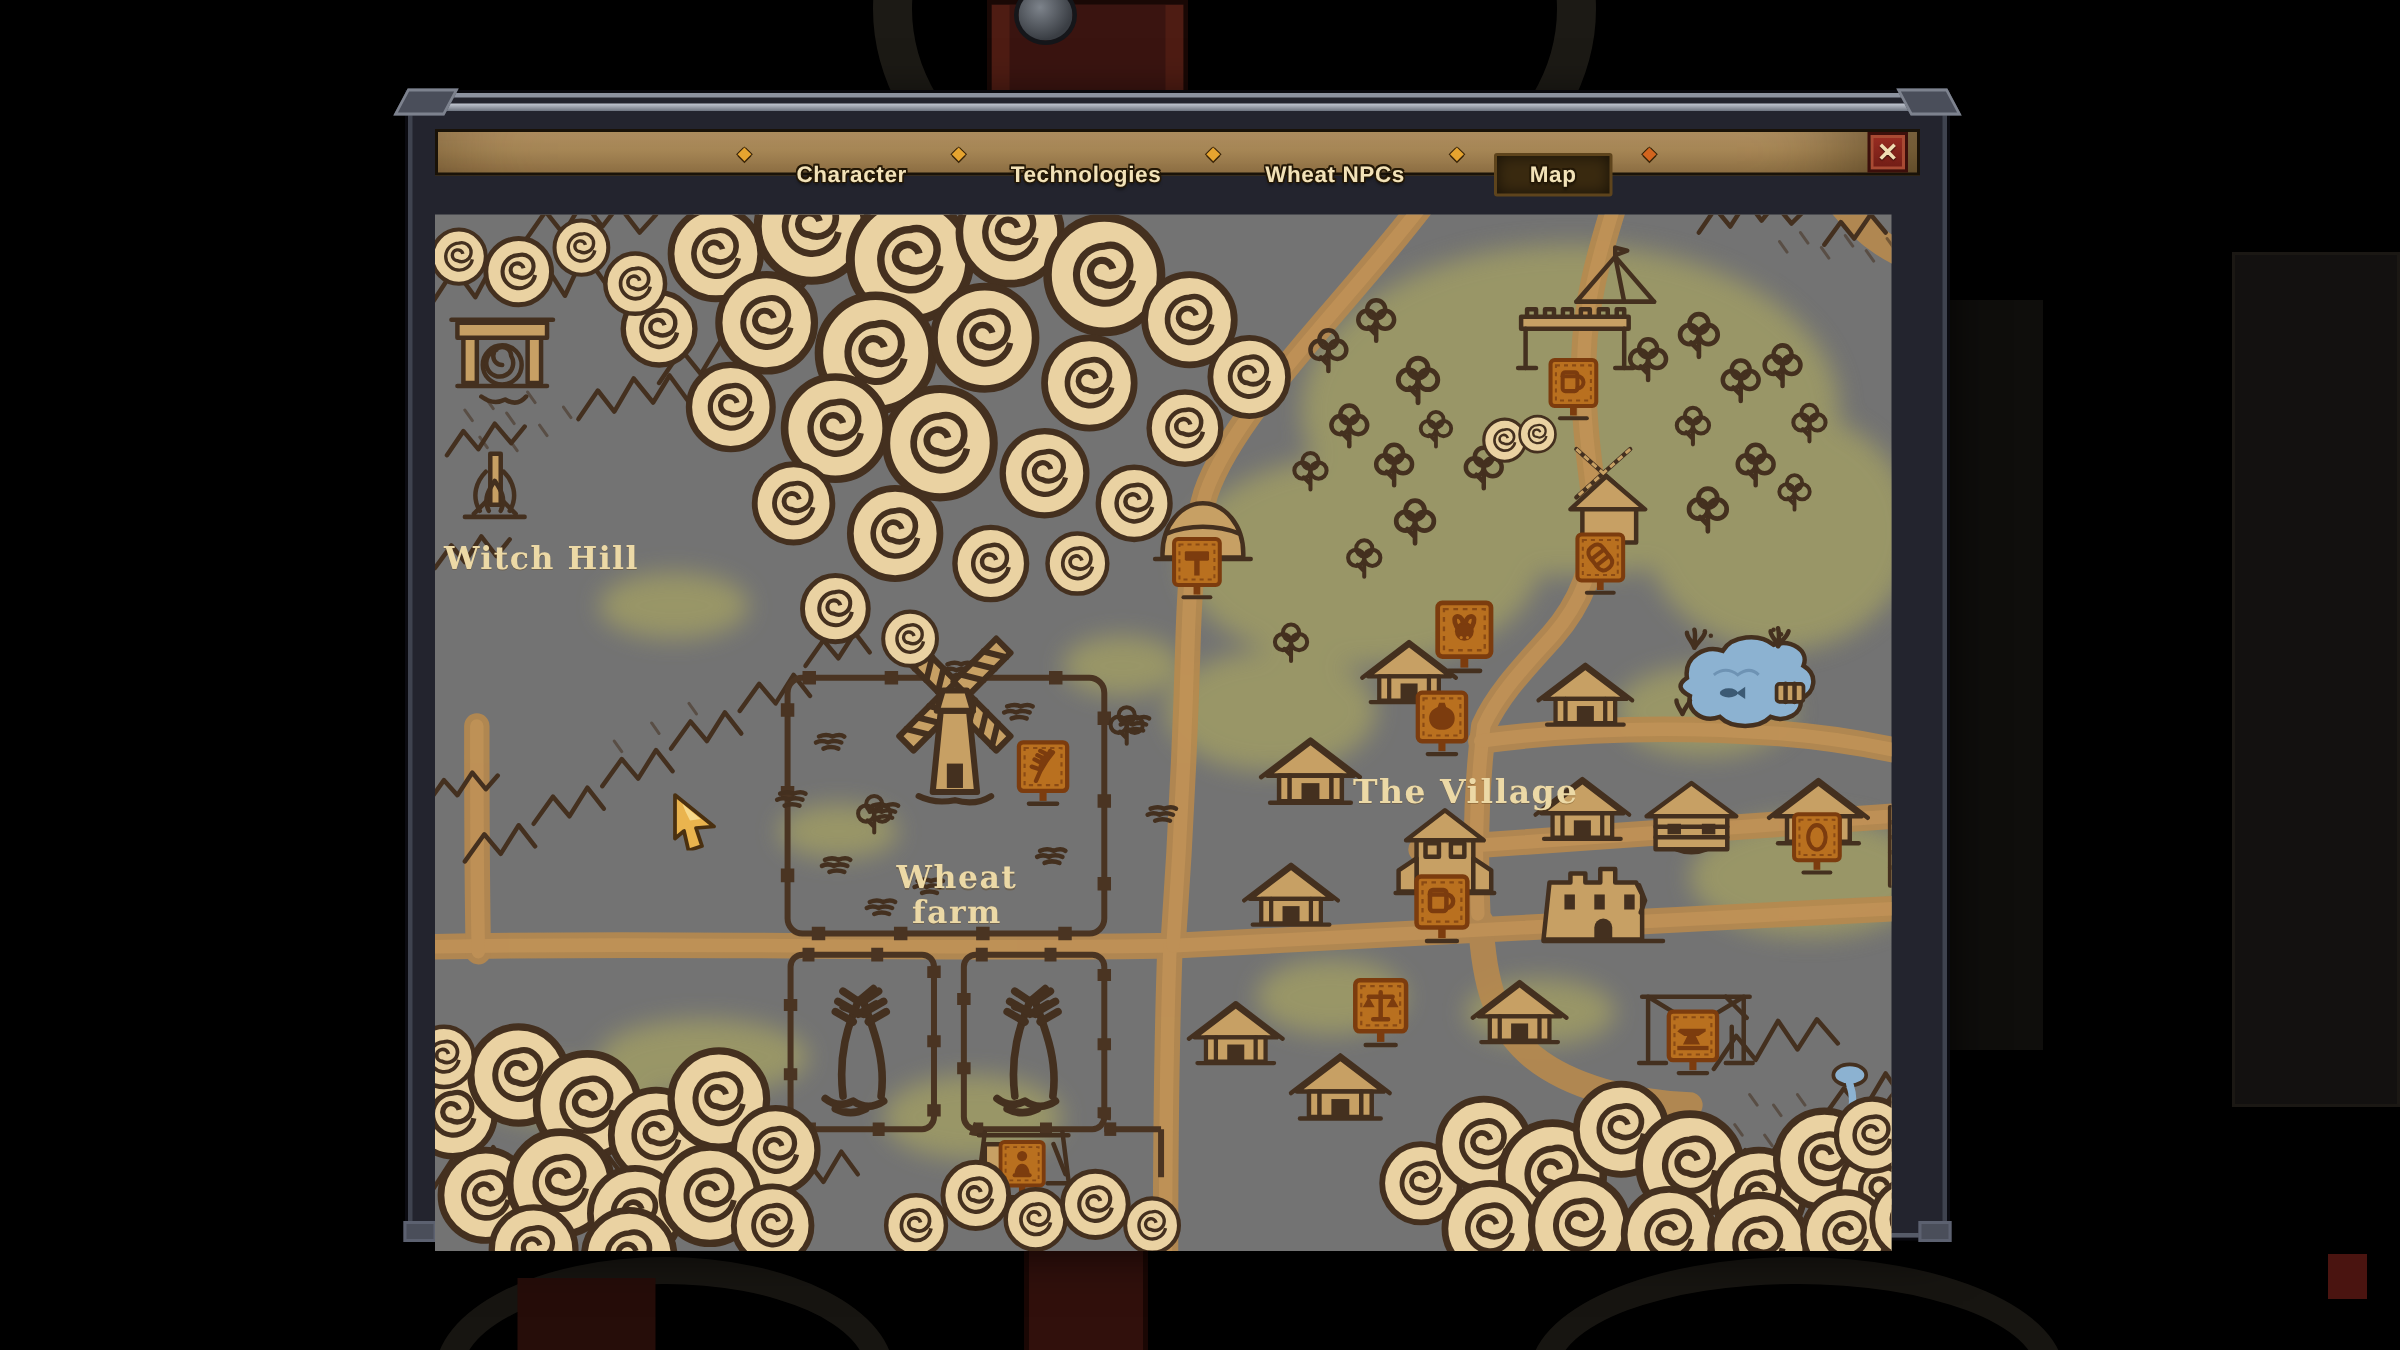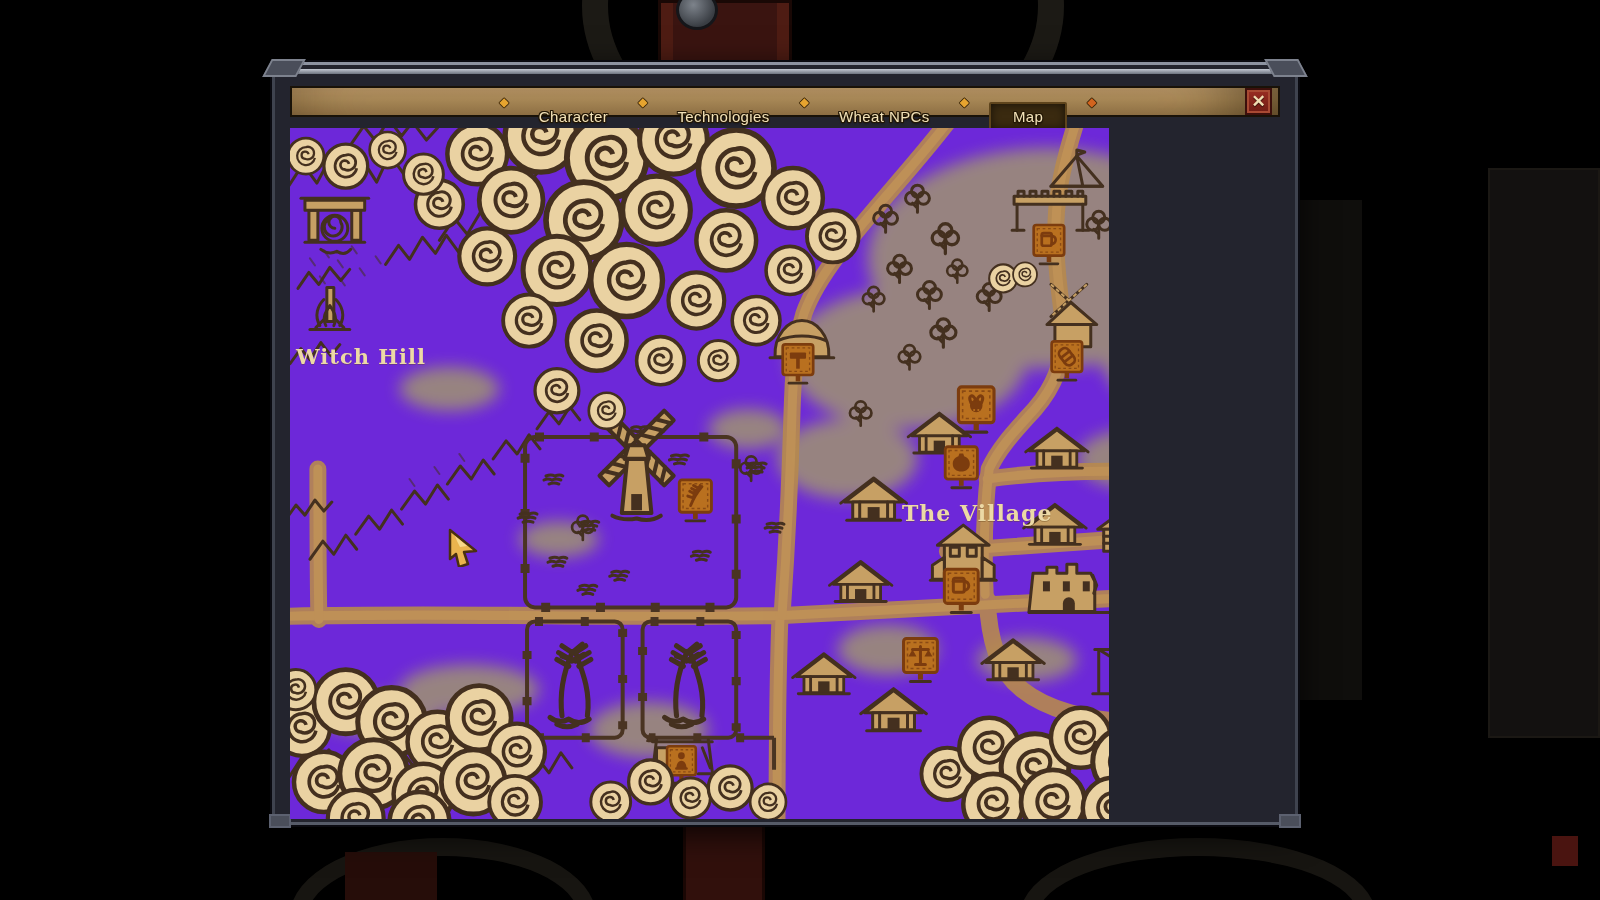--- a/index.html
+++ b/index.html
@@ -33,35 +33,35 @@
   .corner.tr{right:-8px;top:-6px;transform:skewX(28deg);}
   .corner.bl{left:-6px;bottom:-6px;width:18px;height:10px;border-color:#5c6170;}
   .corner.br{right:-6px;bottom:-6px;width:18px;height:10px;border-color:#5c6170;}
 
   
   .tabbar{position:absolute;left:15px;top:21px;width:990px;height:31px;
     background:linear-gradient(180deg,#b59465 0%,#ab8a58 45%,#8f7044 100%);
     box-shadow:inset 0 0 0 2px #191208, inset -90px 0 60px -40px rgba(40,28,8,.45), inset 60px 0 60px -50px rgba(60,44,16,.35);
     display:flex;align-items:center;justify-content:center;}
   .tabrow{display:flex;align-items:center;gap:20px;margin-left:26px;}
-  .tab{color:#f2e2b8;font-size:15px;font-weight:normal;letter-spacing:.4px;padding:4px 10px;cursor:pointer;
+  .tab{color:#f2e2b8;font-size:15px;font-weight:bold;letter-spacing:.4px;padding:4px 10px;cursor:pointer;
     text-shadow:1px 0 0 #241806,-1px 0 0 #241806,0 1px 0 #241806,0 -1px 0 #241806,
       1px 1px 0 #241806,-1px -1px 0 #241806,1px -1px 0 #241806,-1px 1px 0 #241806,0 2px 2px rgba(0,0,0,.55);margin-top:30px;}
   .tab.selected{background:#3a2a10;border:2px solid #5e441c;border-radius:2px;padding:4px 22px;
     box-shadow:inset 0 0 10px rgba(0,0,0,.6);}
   .diamond{font-size:12px;color:#e6a42f;
     text-shadow:1px 0 0 #3a2508,-1px 0 0 #3a2508,0 1px 0 #3a2508,0 -1px 0 #3a2508;}
   .diamond.orange{color:#d2641e;}
   .close-btn{position:absolute;right:8px;top:2px;width:27px;height:27px;cursor:pointer;
     background:linear-gradient(180deg,#9a2d22,#6f1c15);border:2px solid #3c0f0b;
     box-shadow:inset 0 0 0 2px #a84a33;display:flex;align-items:center;justify-content:center;
     color:#f0ddb2;font-size:17px;font-weight:bold;text-shadow:0 1px 1px #2a0805;box-sizing:border-box;}
 
   
-  .map-view{position:absolute;left:15px;top:63px;width:819px;height:691px;background:#6d28d9;overflow:hidden;}
+  .map-view{position:absolute;left:15px;top:78px;width:971px;height:691px;background:#737373;overflow:hidden;}
   .map-view svg{position:absolute;left:0;top:0;}
   .map-label{position:absolute;color:#ecd9a6;font-family:"DejaVu Serif",serif;font-weight:bold;
     letter-spacing:1px;text-shadow:0 1px 0 rgba(93,62,22,.35);white-space:nowrap;}
   .lbl-witch{left:6px;top:216px;font-size:21px;}
   .lbl-wheat{left:268px;top:430px;width:160px;text-align:center;font-size:21px;line-height:23px;white-space:normal;}
   .lbl-village{left:612px;top:372px;font-size:22px;}
 
   .cursor{position:absolute;width:40px;height:40px;z-index:50;pointer-events:none;}
 
   
@@ -546,20 +546,24 @@
           <use href="#sym-puff" transform="translate(766,672) scale(1.6)"></use>
             <use href="#sym-puff" transform="translate(826,678) scale(1.5)"></use>
           <use href="#sym-puff" transform="translate(886,684) scale(1.6)"></use>
             <use href="#sym-puff" transform="translate(944,678) scale(1.4)"></use>
           <use href="#sym-puff" transform="translate(988,668) scale(1.3)"></use>
             <use href="#sym-puff" transform="translate(962,612) scale(1.2)"></use>
         </g>
       </svg>
 
       <div class="map-label lbl-witch">Witch Hill</div>
+      <div class="map-label lbl-wheat">
+        <div>Wheat</div>
+        <div>farm</div>
+      </div>
       <div class="map-label lbl-village">The Village</div>
     </div>
   </div>
 
   <div class="cursor" style="left: 447px; top: 527px;">
     <svg width="40" height="40" viewBox="0 0 40 40">
       <polygon points="3,3 29,24 17,25 21,37 12,40 9,27 3,32" fill="#eab44e" stroke="#4a3010" stroke-width="2.5" stroke-linejoin="round"></polygon>
       <polygon points="8,9 20,19 13,20 10,14" fill="#f7d98b"></polygon>
     </svg>
   </div>

